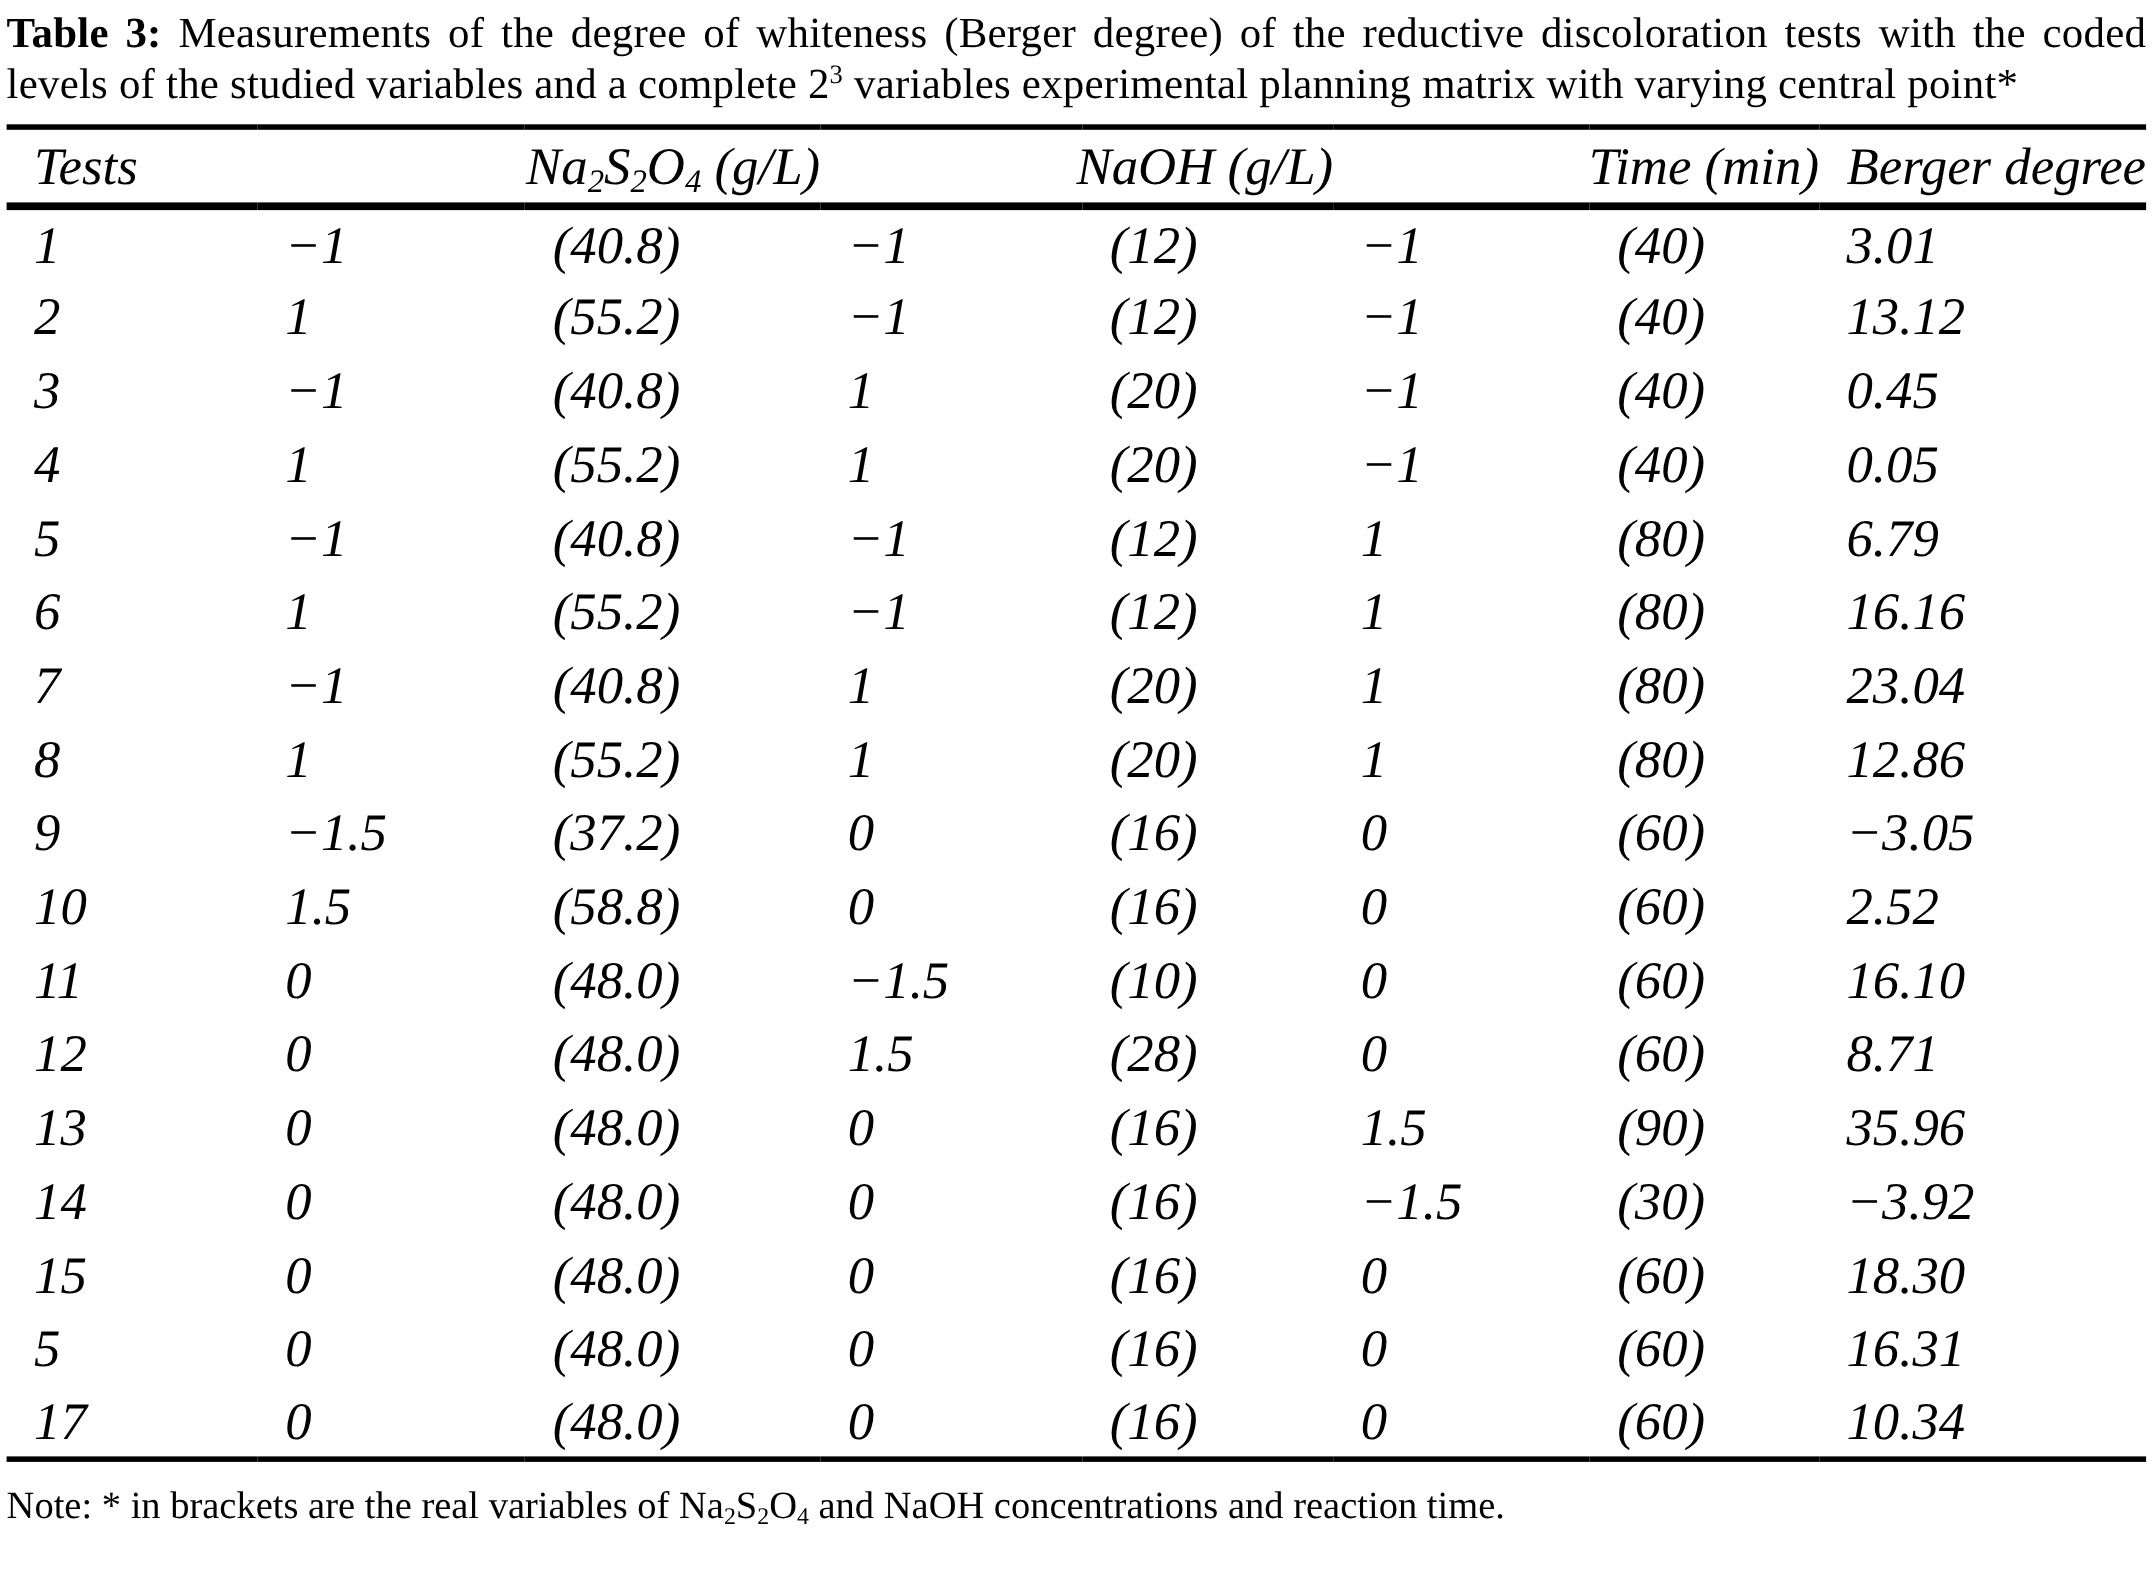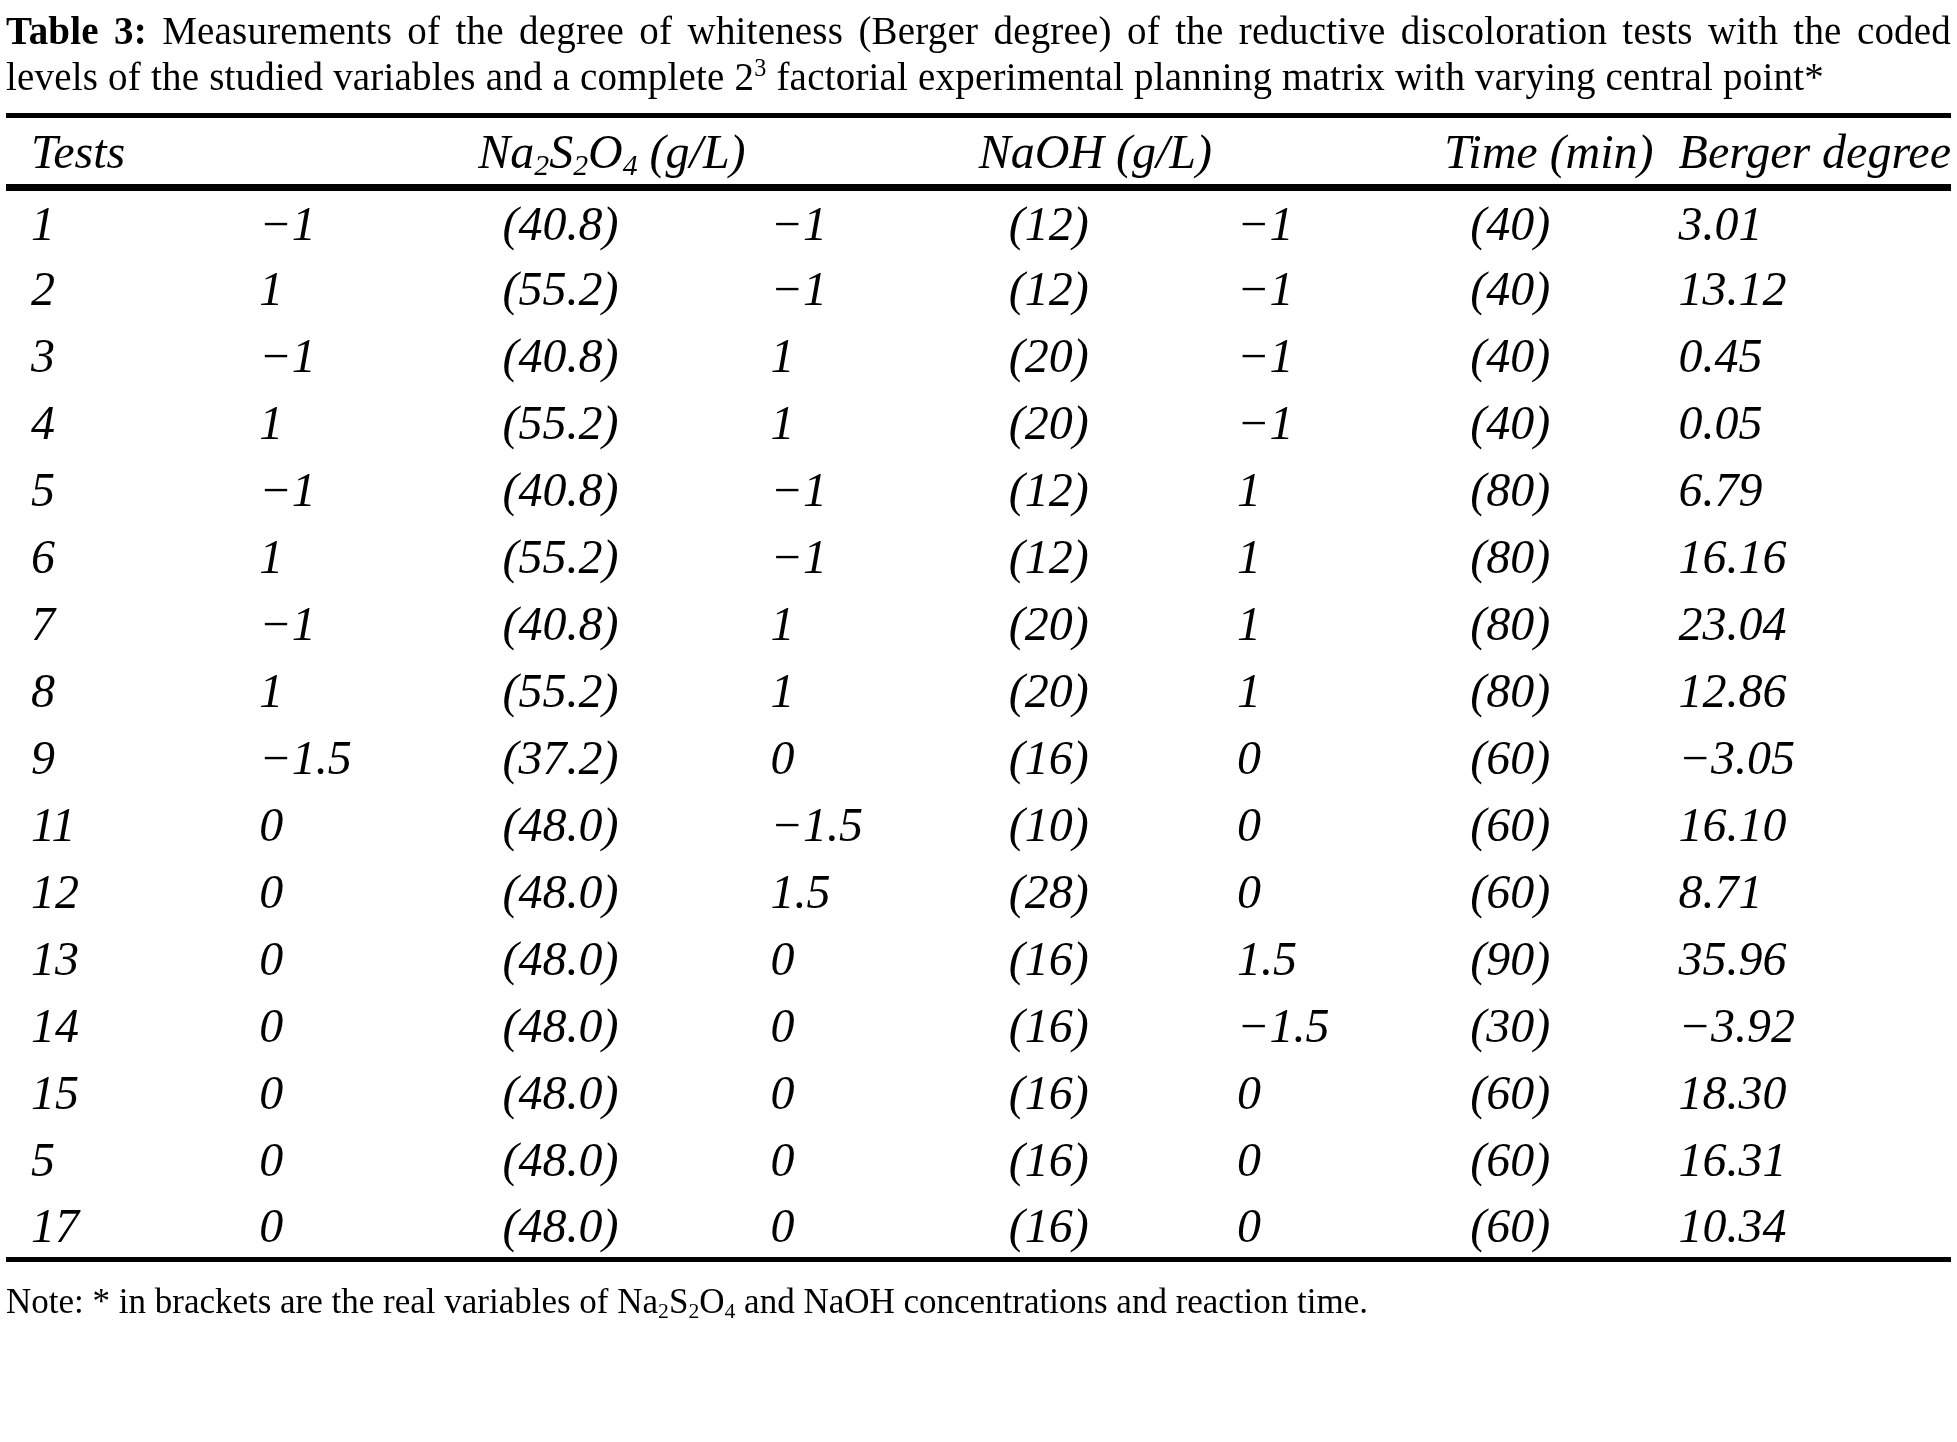--- a/index.html
+++ b/index.html
@@ -71,21 +71,21 @@
     margin: 20px 0 0 0;
     font-size: 35px;
     line-height: 1.15;
   }
 </style>
 </head>
 <body>
 
 <div class="page">
 
-  <p class="caption"><b>Table 3:</b><span> Measurements of the degree of whiteness (Berger degree) of the reductive discoloration tests with the coded levels of the studied variables and a complete 2</span><sup>3</sup><span> factorial experimental planning matrix with varying central point*</span></p>
+  <p class="caption"><b>Table 3:</b><span> Measurements of the degree of whiteness (Berger degree) of the reductive discoloration tests with the coded levels of the studied variables and a complete 2</span><sup>3</sup><span> variables experimental planning matrix with varying central point*</span></p>
 
   <table class="data-table">
     <colgroup>
       <col style="width: 230px;">
       <col style="width: 245px;">
       <col style="width: 270px;">
       <col style="width: 240px;">
       <col style="width: 230px;">
       <col style="width: 235px;">
       <col style="width: 210px;">
@@ -185,20 +185,30 @@
           <td>9</td>
           <td>−1.5</td>
           <td>(37.2)</td>
           <td>0</td>
           <td>(16)</td>
           <td>0</td>
           <td>(60)</td>
           <td>−3.05</td>
         </tr>
         <tr>
+          <td>10</td>
+          <td>1.5</td>
+          <td>(58.8)</td>
+          <td>0</td>
+          <td>(16)</td>
+          <td>0</td>
+          <td>(60)</td>
+          <td>2.52</td>
+        </tr>
+        <tr>
           <td>11</td>
           <td>0</td>
           <td>(48.0)</td>
           <td>−1.5</td>
           <td>(10)</td>
           <td>0</td>
           <td>(60)</td>
           <td>16.10</td>
         </tr>
         <tr>

